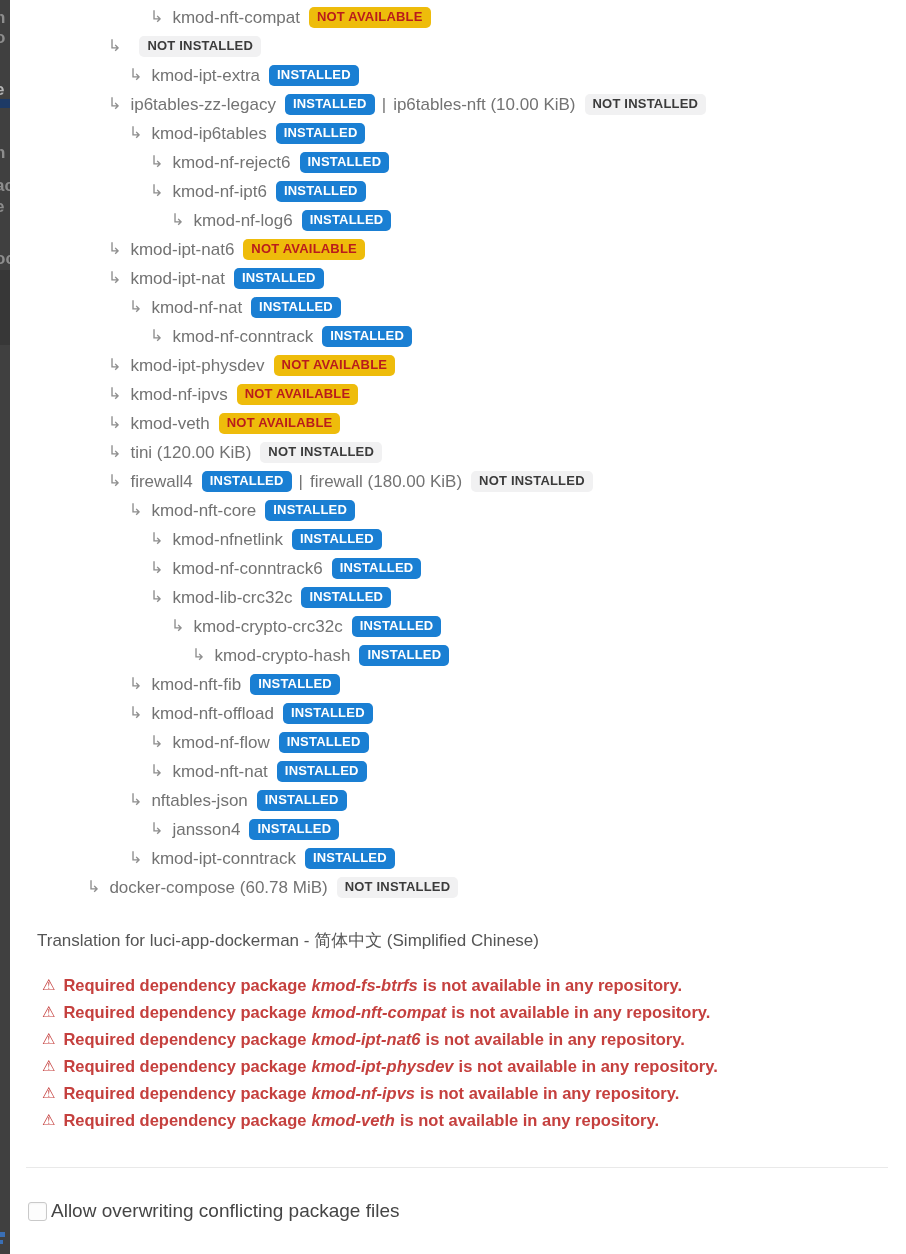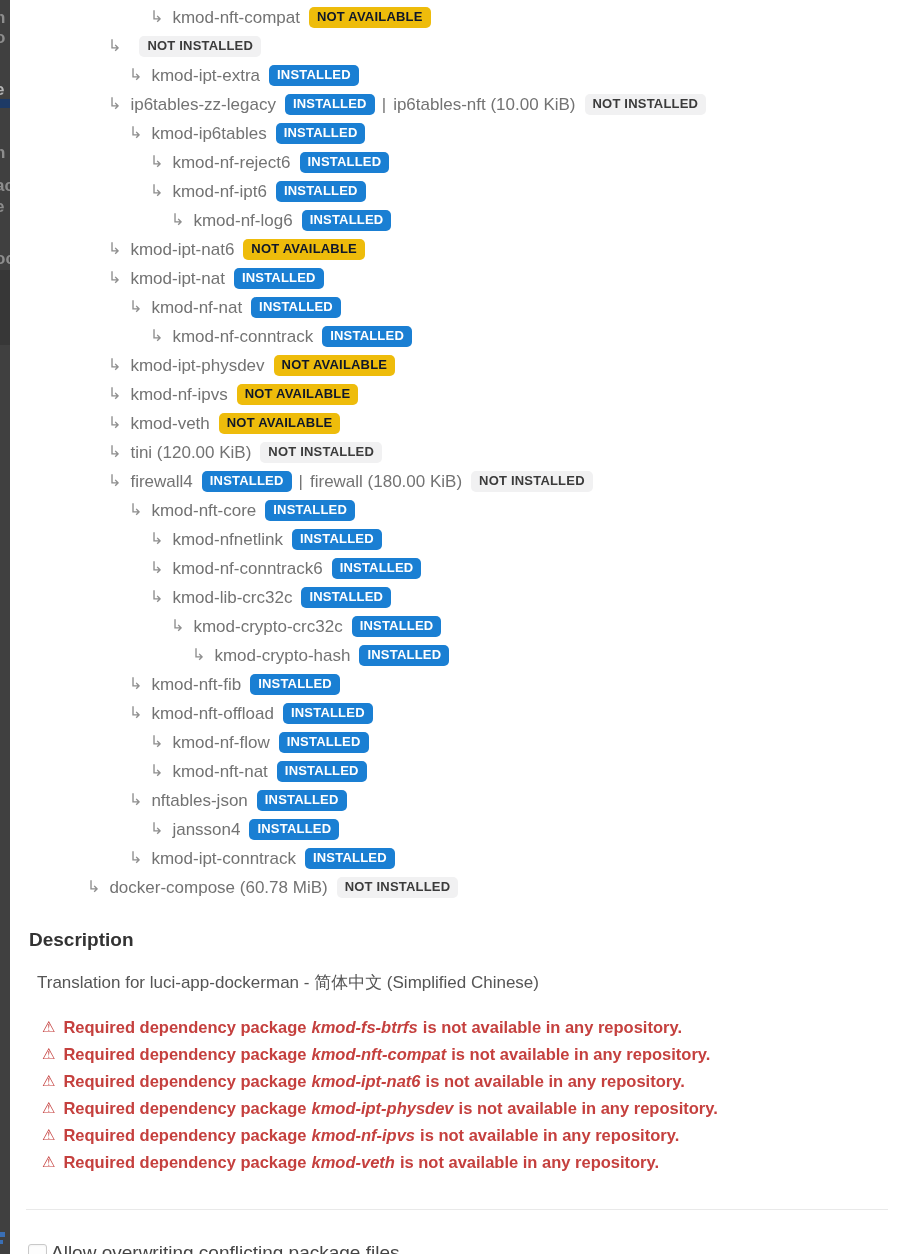--- a/index.html
+++ b/index.html
@@ -25,21 +25,21 @@
   .tree-row { height:29px; display:flex; align-items:center; white-space:nowrap; }
   .branch { color:#8f8f8f; font-size:16px; margin-right:9px; position:relative; top:-1px; }
   .pkg    { color:#737373; font-size:17px; }
   .sep    { color:#737373; font-size:17px; margin:0 7px; }
   .badge {
     display:inline-block; margin-left:9px; padding:2px 8px 3px 8px;
     font-size:13px; font-weight:bold; letter-spacing:.2px; border-radius:5px;
     line-height:16px;
   }
   .b-installed    { background:var(--installed-bg,#1a7fd3); color:#ffffff; }
-  .b-notavailable { background:var(--notavailable-bg,#eebc0b); color:#0f172a; }
+  .b-notavailable { background:var(--notavailable-bg,#eebc0b); color:#b91c1c; }
   .b-notinstalled { background:var(--notinstalled-bg,#f1f1f2); color:#3b3b3b; }
 
   
   #desc-section { margin-top:27px; }
   #desc-heading { margin-left:19px; font-size:19px; font-weight:bold; color:#333333; }
   #desc-text    { margin-left:27px; margin-top:20px; font-size:17px; color:#555555; }
 
   
   #warning-list { margin-top:20px; }
   .warning-row {
@@ -235,21 +235,20 @@
         <span class="badge b-installed">INSTALLED</span>
       </div>
       <div class="tree-row" style="padding-left: 77px;">
         <span class="branch">↳</span>
         <span class="pkg">docker-compose (60.78 MiB)</span>
         <span class="badge b-notinstalled">NOT INSTALLED</span>
       </div>
     </div>
 
   <div id="desc-section">
-    <div id="desc-heading">Description</div>
     <div id="desc-text">Translation for luci-app-dockerman - 简体中文 (Simplified Chinese)</div>
   </div>
 
   <div id="warning-list">
       <div class="warning-row">
         <span class="warn-icon">⚠</span>
         <span>Required dependency package</span>
         <span class="warn-pkg">kmod-fs-btrfs</span>
         <span>is not available in any repository.</span>
       </div>

